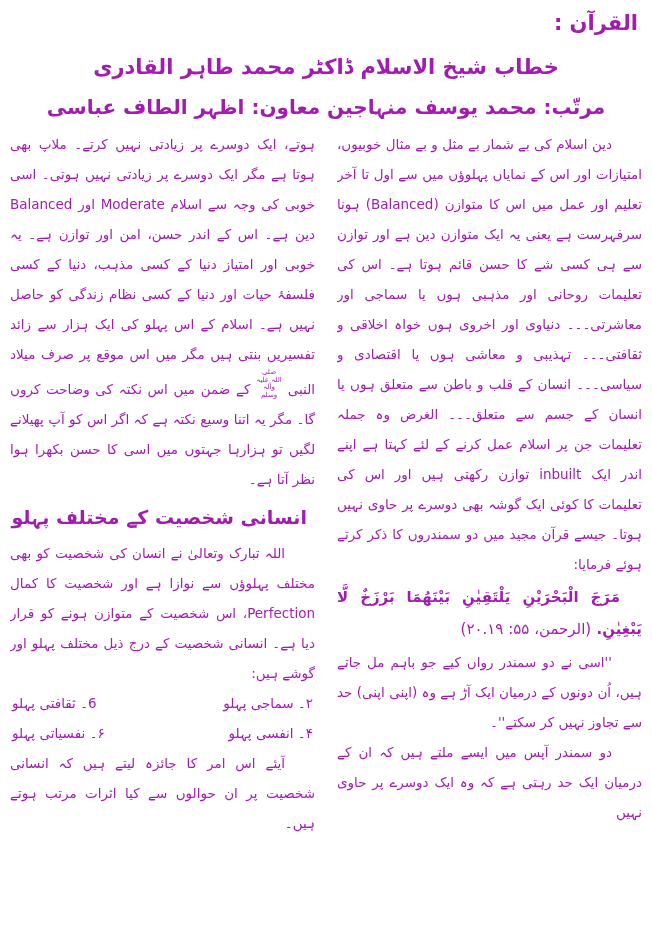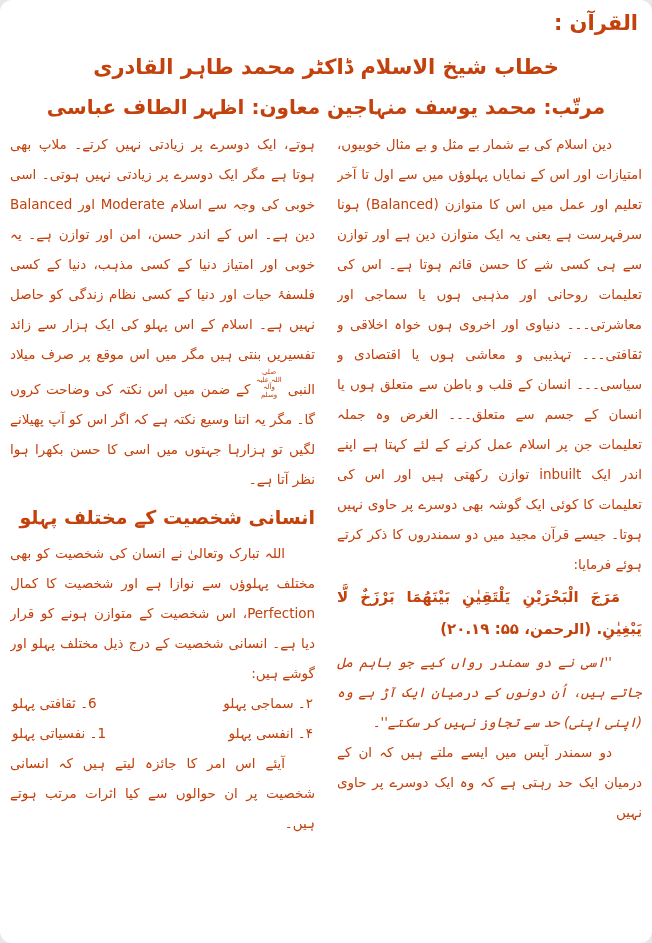--- a/index.html
+++ b/index.html
@@ -1,26 +1,25 @@
 <!DOCTYPE html>
 <html lang="ur" dir="rtl"><head>
 <meta charset="utf-8">
 <style>
   html,body { margin:0; padding:0; background:#e8e8e8; }
   .page {
     width:652px; height:943px;
     margin:0 auto;
     background:#ffffff;
-    color:#c2410c;
+    color:#a21caf;
     direction:rtl;
     font-family:"DejaVu Sans", sans-serif;
     overflow:hidden;
     box-sizing:border-box;
     padding:4px 10px 0 10px;
-    border-radius:12px;
   }
   .kicker {
     text-align:right;
     font-size:21px;
     font-weight:bold;
     line-height:34px;
     padding:2px 4px 0 0;
   }
   .title {
     text-align:center;
@@ -59,31 +58,30 @@
   }
   p.para { margin:0; }
   .indent { text-indent:30px; }
   .verse {
     margin:2px 0;
     font-weight:bold;
     font-size:15px;
     line-height:32px;
     text-indent:22px;
   }
-  .verse-ref { font-weight:bold; }
+  .verse-ref { font-weight:normal; }
   .translation {
     margin:0;
-    font-style:italic;
     text-indent:30px;
   }
   .heading {
     font-size:19px;
     font-weight:bold;
     text-align:right;
-    margin:6px 0 4px 0;
+    margin:6px 8px 4px 0;
     line-height:34px;
   }
   .list-row {
     display:flex;
     justify-content:space-between;
     padding:0 2px;
     white-space:nowrap;
   }
   .list-row .cell { flex:0 0 auto; }
   .pbuh {
@@ -126,21 +124,21 @@
 
       <p class="para indent">اللہ تبارک وتعالیٰ نے انسان کی شخصیت کو بھی مختلف پہلوؤں سے نوازا ہے اور شخصیت کا کمال Perfection، اس شخصیت کے متوازن ہونے کو قرار دیا ہے۔ انسانی شخصیت کے درج ذیل مختلف پہلو اور گوشے ہیں:</p>
 
       <div class="list">
         <div class="list-row">
           <span class="cell">۲۔ سماجی پہلو</span>
           <span class="cell">6۔ ثقافتی پہلو</span>
         </div>
         <div class="list-row">
           <span class="cell">۴۔ انفسی پہلو</span>
-          <span class="cell">1۔ نفسیاتی پہلو</span>
+          <span class="cell">۶۔ نفسیاتی پہلو</span>
         </div>
       </div>
 
       <p class="para indent">آیئے اس امر کا جائزہ لیتے ہیں کہ انسانی شخصیت پر ان حوالوں سے کیا اثرات مرتب ہوتے ہیں۔</p>
     </div>
 
   </div>
 </div>
 
 </body></html>

